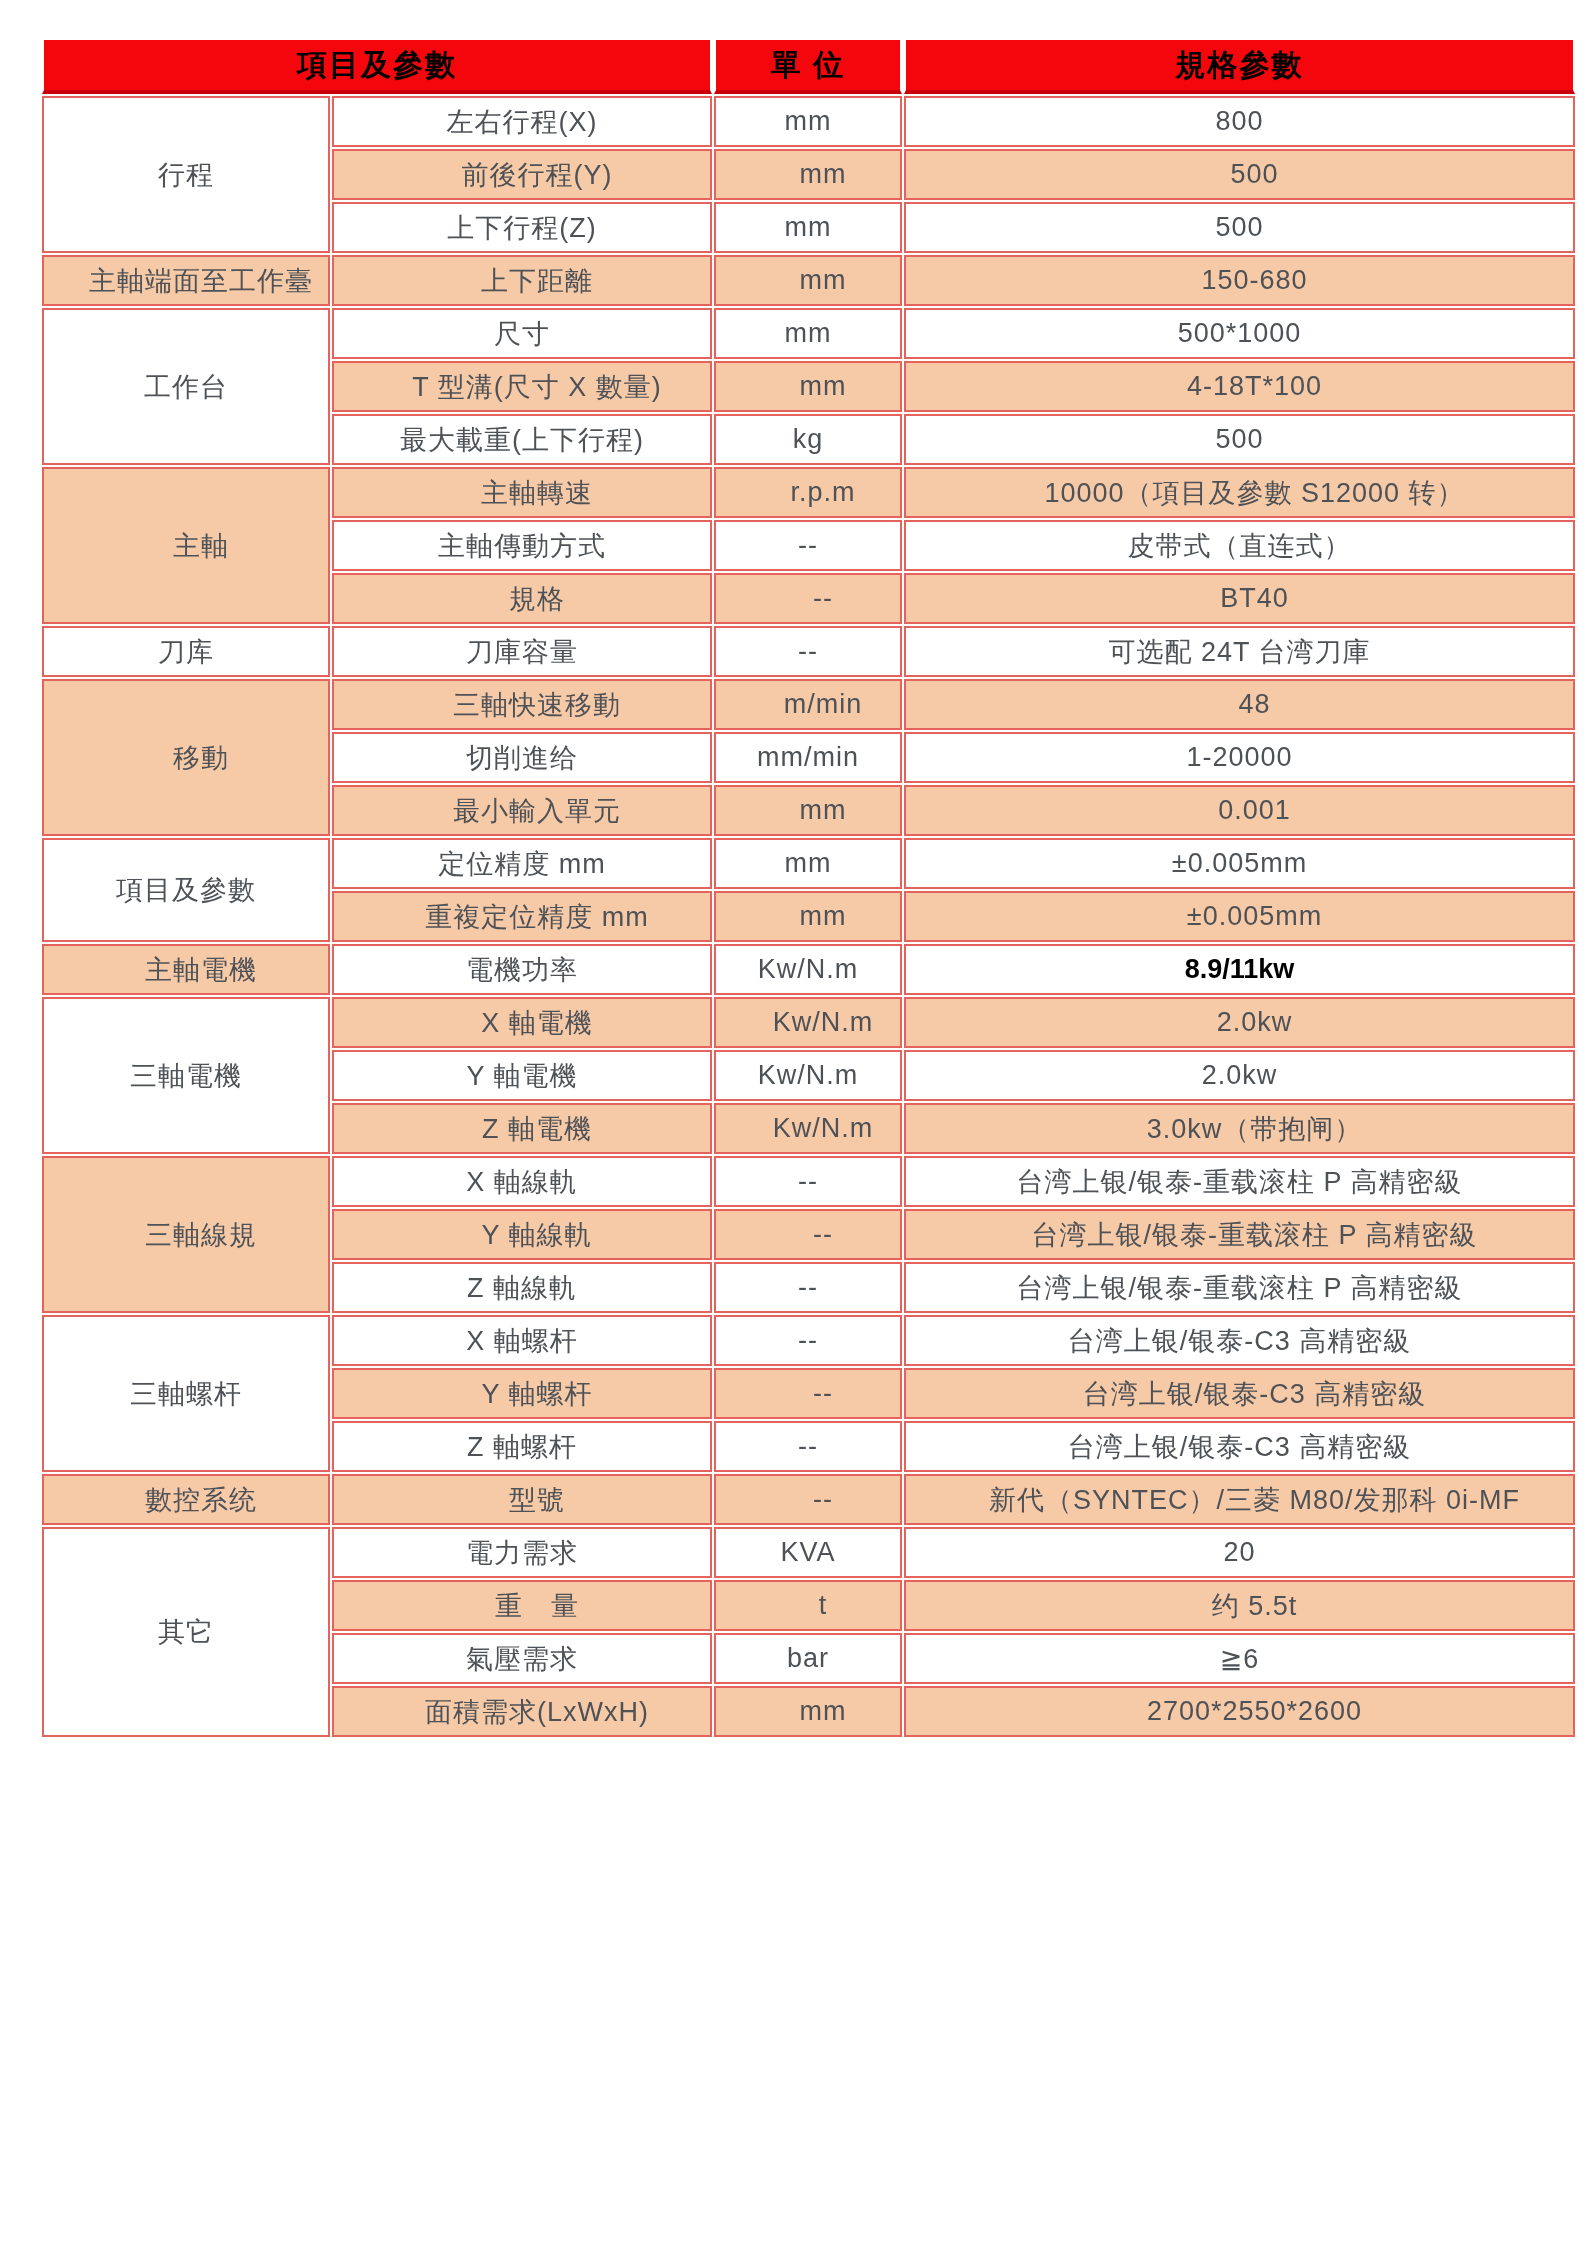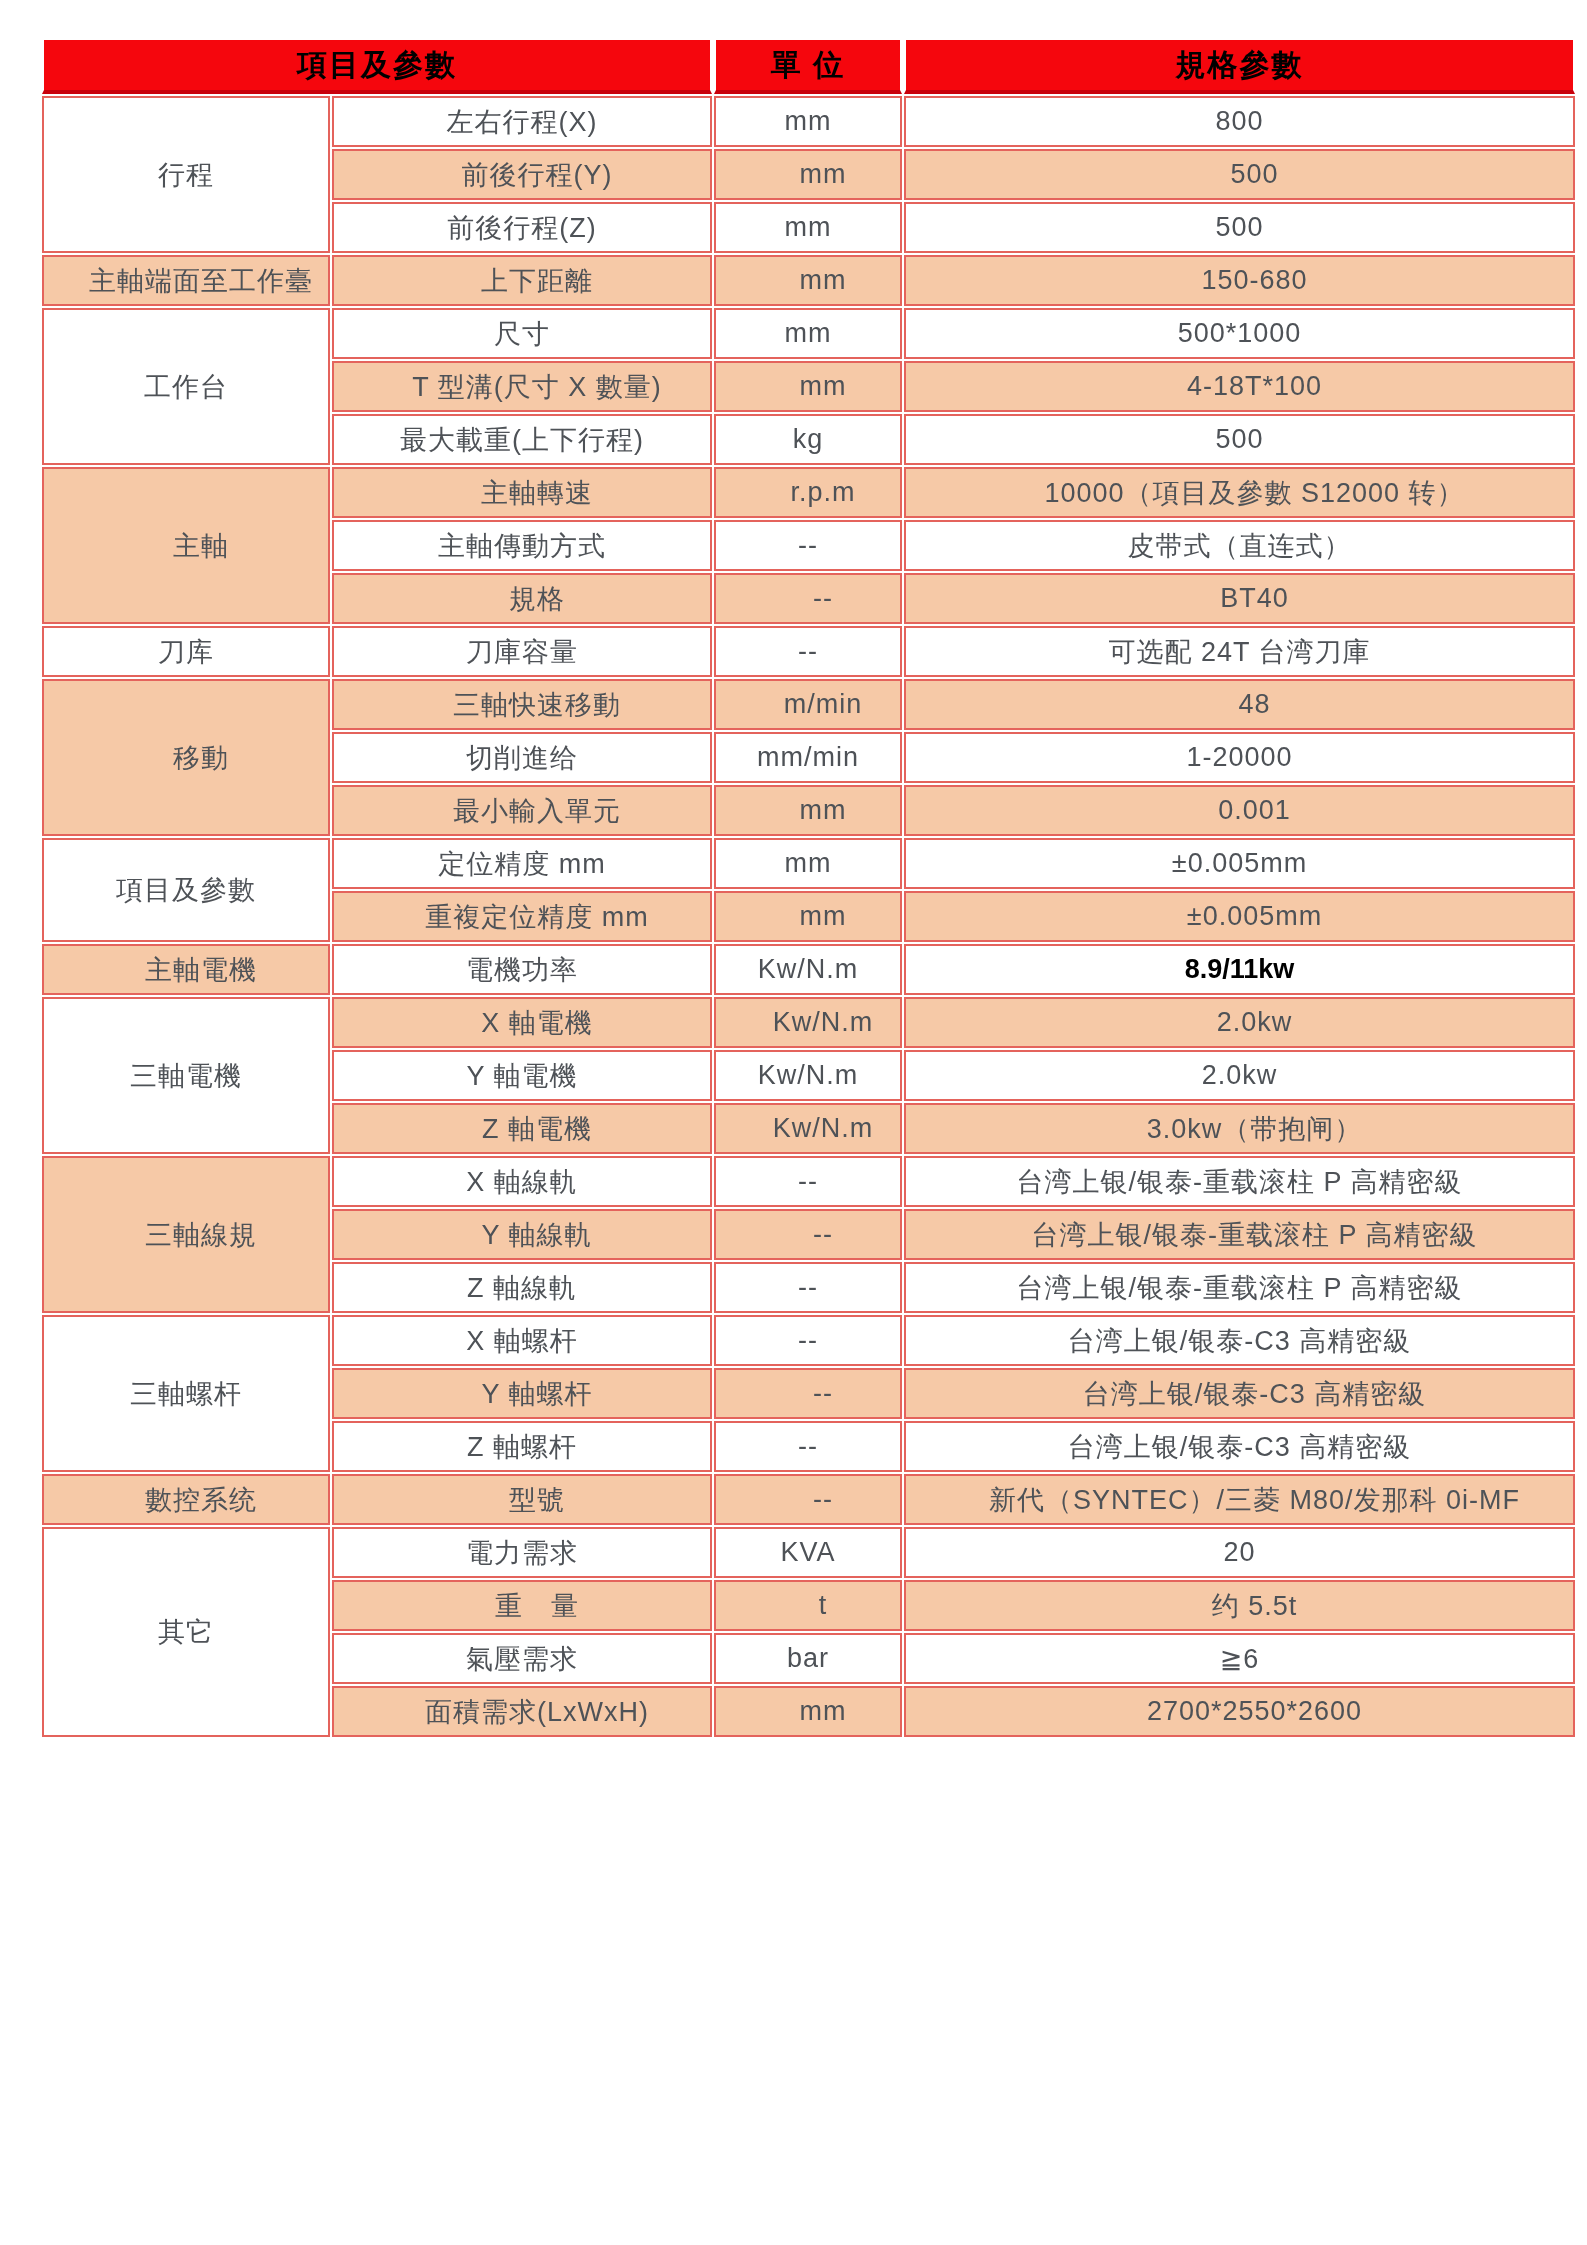--- a/index.html
+++ b/index.html
@@ -89,21 +89,21 @@
           <td class="cell">左右行程(X)</td>
           <td class="cell">mm</td>
           <td class="cell">800</td>
         </tr>
         <tr>
           <td class="cell peach">前後行程(Y)</td>
           <td class="cell peach">mm</td>
           <td class="cell peach">500</td>
         </tr>
         <tr>
-          <td class="cell">前後行程(Z)</td>
+          <td class="cell">上下行程(Z)</td>
           <td class="cell">mm</td>
           <td class="cell">500</td>
         </tr>
         <tr>
           <td class="cell peach" rowspan="1">主軸端面至工作臺</td>
           <td class="cell peach">上下距離</td>
           <td class="cell peach">mm</td>
           <td class="cell peach">150-680</td>
         </tr>
         <tr>

